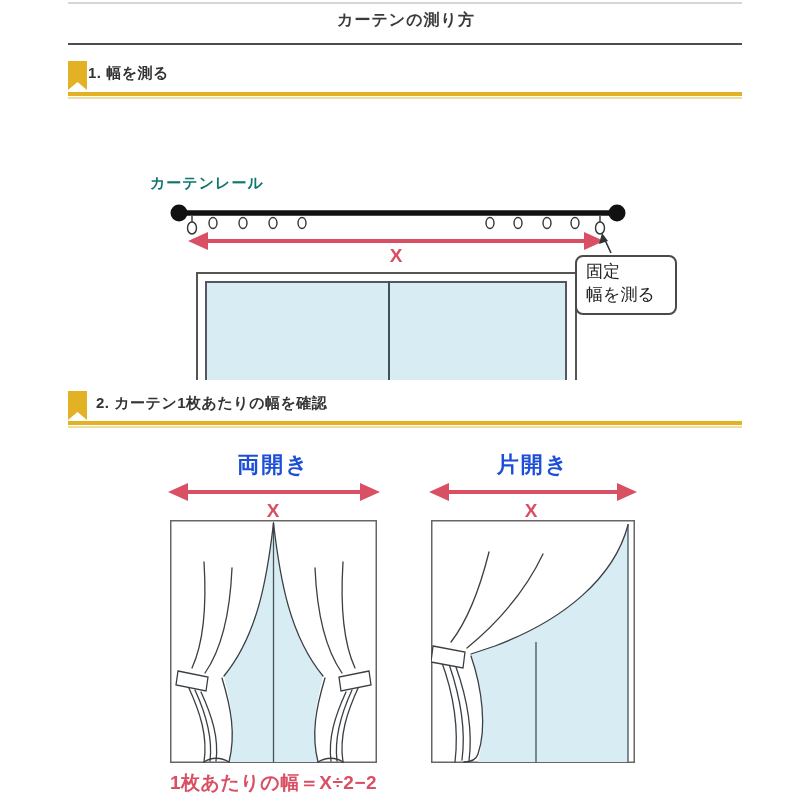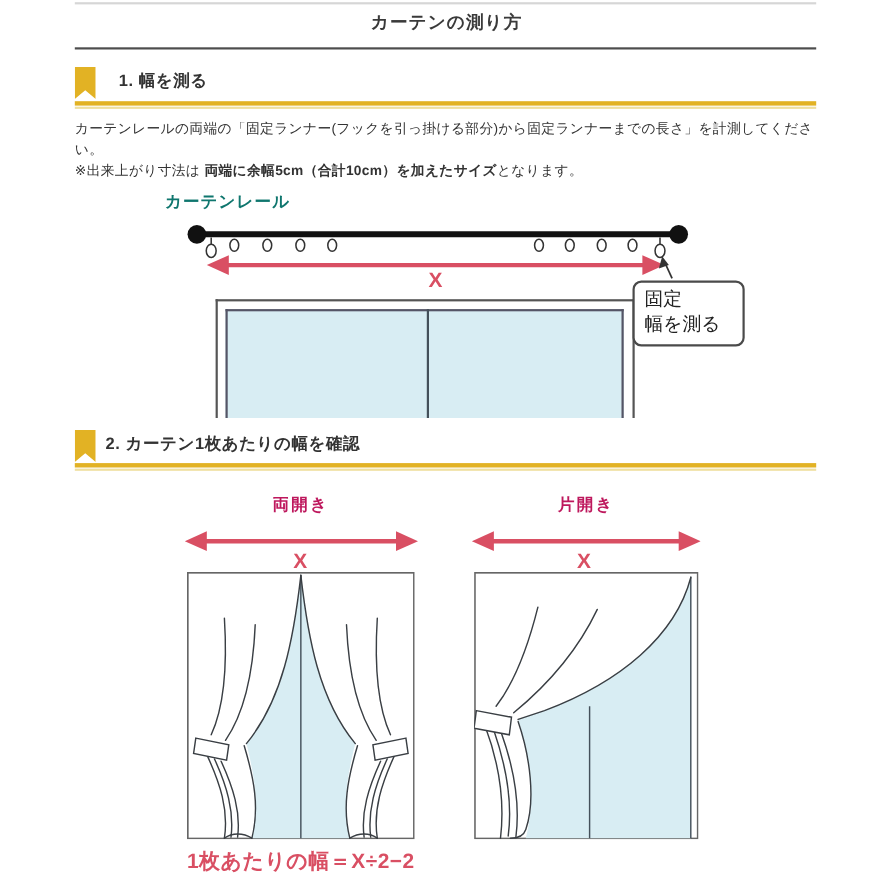--- a/index.html
+++ b/index.html
@@ -37,45 +37,41 @@
   }
 
   
   .win-outer { left:196px; top:272px; width:381px; height:108px;
     border:2px solid #555; border-bottom:none; background:#fff; z-index:2; }
   .win-inner { left:205px; top:281px; width:362px; height:99px;
     border:2px solid #556; border-bottom:none; background:#d8edf3; z-index:3; }
   .win-divider { left:388px; top:281px; width:2px; height:99px; background:#44505a; z-index:4; }
 
   
-  .panel-title { font-size:15px; font-weight:bold; color:#be185d; text-align:center; letter-spacing:2px; }
+  .panel-title { font-size:22px; font-weight:bold; color:#1d4ed8; text-align:center; letter-spacing:2px; }
   .formula { font-size:19px; font-weight:bold; color:#d94f63; text-align:center; letter-spacing:0.5px; }
 
   svg { display:block; }
 </style>
 </head>
 <body>
 
 <div class="page">
 
   <div class="abs top-rule"></div>
   <div class="abs page-title">カーテンの測り方</div>
   <div class="abs title-rule"></div>
 
   <svg class="abs" style="left:68px; top:61px;" width="19" height="29" viewBox="0 0 19 29">
     <polygon points="0,0 19,0 19,29 9.5,21 0,29" fill="#e2b224"></polygon>
   </svg>
-  <div class="abs sec-head" style="left:108px; top:64px;">1. 幅を測る</div>
+  <div class="abs sec-head" style="left:88px; top:64px;">1. 幅を測る</div>
   <div class="abs gold-thick" style="left:68px; top:92px; width:674px;"></div>
   <div class="abs gold-thin" style="left:68px; top:97px; width:674px;"></div>
 
-  <div class="abs body-text" style="left:68px; top:108px; width:690px;">
-    <div>カーテンレールの両端の「固定ランナー(フックを引っ掛ける部分)から固定ランナーまでの長さ」を計測してください。</div>
-    <div><span>※出来上がり寸法は </span><b>両端に余幅5cm（合計10cm）を加えたサイズ</b><span>となります。</span></div>
-  </div>
 
   <div class="abs rail-label" style="left:150px; top:174px;">カーテンレール</div>
 
   <svg class="abs" style="left:140px; top:195px; z-index:5;" width="540" height="80" viewBox="0 0 540 80">
 
     <line x1="39" y1="18" x2="477" y2="18" stroke="#111" stroke-width="5.5"></line>
     <circle cx="39" cy="18" r="8.5" fill="#111"></circle>
     <circle cx="477" cy="18" r="8.5" fill="#111"></circle>
 
     <g stroke="#333" fill="#fff" stroke-width="1.4">

